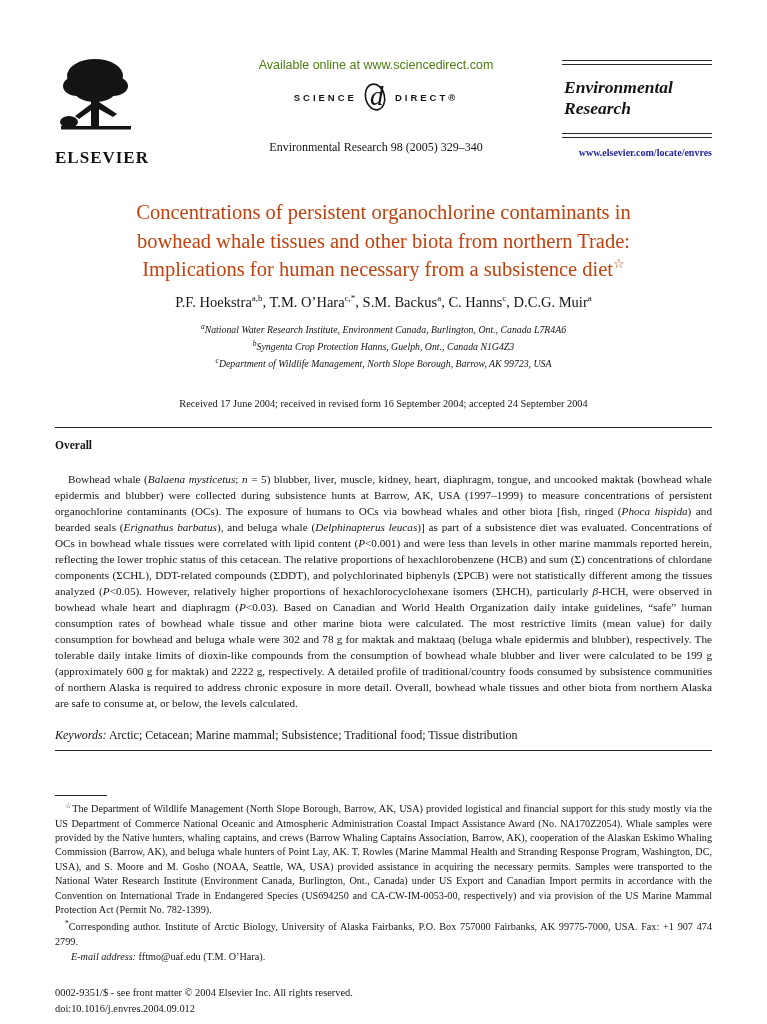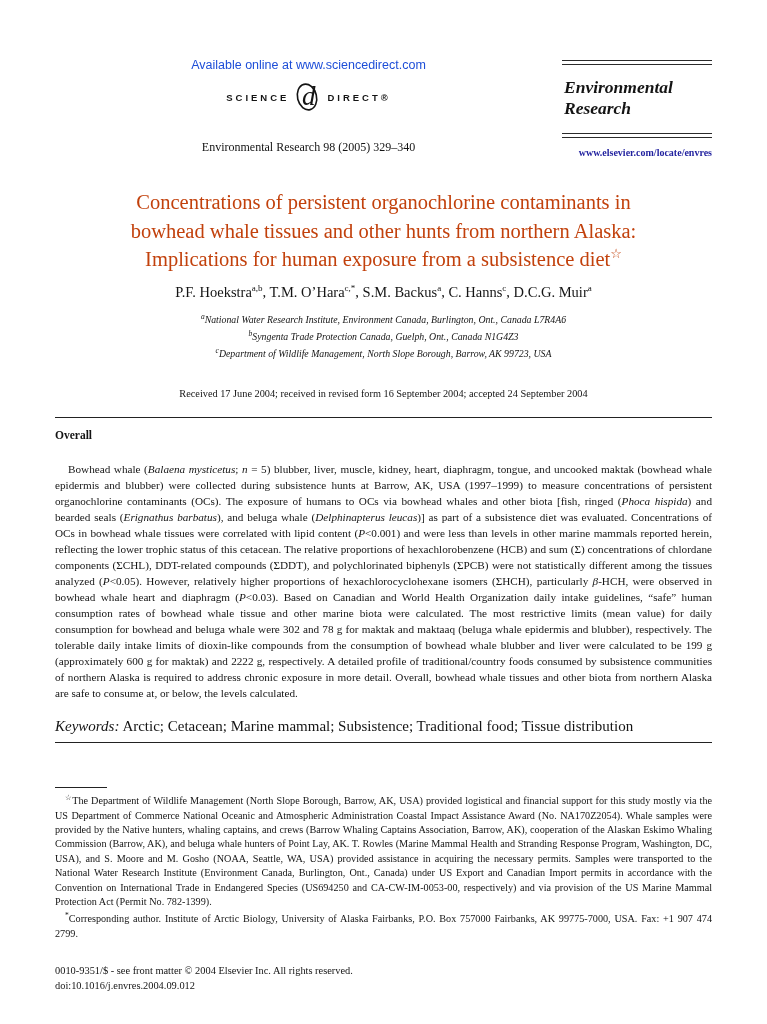--- a/index.html
+++ b/index.html
@@ -9,21 +9,21 @@
     color:#141414;
     -webkit-font-smoothing:antialiased;
   }
   .page{padding:56px 55px 0 55px;width:657px;}
 
   
   .masthead{display:flex;flex-direction:row;align-items:flex-start;}
   .logo-col{width:135px;flex:0 0 135px;text-align:left;}
   .elsevier-word{font-size:17px;letter-spacing:1px;font-weight:bold;margin-top:2px;font-family:"Liberation Serif",serif;}
   .center-col{flex:1 1 auto;text-align:center;padding-top:2px;}
-  .avail{font-family:"Liberation Sans",sans-serif;font-size:12.5px;color:#1d4ed8;}
+  .avail{font-family:"Liberation Sans",sans-serif;font-size:12.5px;color:#4d7c0f;}
   .sd-logo{margin-top:8px;display:flex;align-items:center;justify-content:center;gap:1px;text-align:center;}
   .sd-science,.sd-direct{font-family:"Liberation Sans",sans-serif;font-weight:bold;font-size:9.5px;letter-spacing:3px;}
   .cite{margin-top:26px;font-size:12px;}
   .right-col{width:150px;flex:0 0 150px;padding-top:4px;}
   .double-rule{height:3px;border-top:1.5px solid #2b2b2b;border-bottom:1px solid #2b2b2b;}
   .jname{font-size:17.5px;font-weight:bold;font-style:italic;line-height:1.2;padding:12px 0 14px 2px;}
   .jurl{display:block;text-align:right;margin-top:9px;font-size:10px;font-weight:bold;color:#1f1f9e;text-decoration:none;}
 
   
   .title{margin-top:30px;text-align:center;font-size:20.5px;line-height:1.4;color:#c2410c;}
@@ -36,38 +36,54 @@
 
   
   .rule{border:none;border-top:1.5px solid #222;margin:0;}
   .rule-top{margin-top:18px;}
   .rule-kw{margin-top:7px;}
 
   
   .abs-head{font-weight:bold;font-size:11.5px;margin-top:11px;}
   .abs-body{margin-top:20px;font-size:11.2px;line-height:16px;text-align:justify;text-indent:13px;}
   .abs-copy{font-size:11.2px;line-height:16px;}
-  .keywords{margin-top:17px;font-size:15px;}
+  .keywords{margin-top:17px;font-size:12px;}
 
   
   .footnotes{margin-top:44px;}
   .fn-rule{width:52px;border:none;border-top:1px solid #222;margin:0 0 3px 0;}
   .fn{font-size:10.2px;line-height:14.4px;text-align:justify;text-indent:10px;margin:0;}
   .fn sup{font-size:7.5px;}
   .fn-email{font-size:10.2px;line-height:14.4px;text-indent:16px;margin:0;}
 
   
   .imprint{margin-top:21px;font-size:10.4px;line-height:1.5;}
 </style>
 </head>
 <body>
 
 <div class="page">
 
   <header class="masthead">
+    <div class="logo-col">
+      <svg width="82" height="86" viewBox="0 0 82 86" aria-hidden="true">
+        <g fill="#141414">
+          <ellipse cx="40" cy="20" rx="28" ry="17"></ellipse>
+          <ellipse cx="22" cy="30" rx="14" ry="10"></ellipse>
+          <ellipse cx="58" cy="30" rx="15" ry="10"></ellipse>
+          <ellipse cx="40" cy="36" rx="20" ry="10"></ellipse>
+          <rect x="36" y="40" width="8" height="32"></rect>
+          <path d="M36 48 L20 60 L24 63 L38 53 Z"></path>
+          <path d="M44 46 L62 58 L58 61 L42 52 Z"></path>
+          <ellipse cx="14" cy="66" rx="9" ry="6"></ellipse>
+          <rect x="6" y="70" width="70" height="3.5"></rect>
+        </g>
+      </svg>
+      <div class="elsevier-word">ELSEVIER</div>
+    </div>
 
     <div class="center-col">
       <div class="avail">Available online at www.sciencedirect.com</div>
       <div class="sd-logo">
         <span class="sd-science">SCIENCE</span>
         <svg width="36" height="34" viewBox="0 0 36 34" aria-hidden="true">
           <ellipse cx="17" cy="17" rx="9.5" ry="13" fill="none" stroke="#141414" stroke-width="1.6" transform="rotate(-14 17 17)"></ellipse>
           <text x="12" y="25" font-family="Liberation Serif, serif" font-style="italic" font-size="27" fill="#141414">d</text>
         </svg>
         <span class="sd-direct">DIRECT®</span>
@@ -81,49 +97,50 @@
         <span>Environmental</span><br>
         <span>Research</span>
       </div>
       <div class="double-rule"></div>
       <a class="jurl" href="#">www.elsevier.com/locate/envres</a>
     </div>
   </header>
 
   <h1 class="title" style="font-weight:normal;margin:30px 0 0 0;">
     <span>Concentrations of persistent organochlorine contaminants in</span><br>
-    <span>bowhead whale tissues and other hunts from northern Alaska:</span><br>
-    <span>Implications for human exposure from a subsistence diet</span><sup>☆</sup>
+    <span>bowhead whale tissues and other biota from northern Trade:</span><br>
+    <span>Implications for human necessary from a subsistence diet</span><sup>☆</sup>
   </h1>
 
   <div class="authors">
     <span><span>P.F. Hoekstra</span><sup>a,b</sup></span><span><span>, T.M. O’Hara</span><sup>c,*</sup></span><span><span>, S.M. Backus</span><sup>a</sup></span><span><span>, C. Hanns</span><sup>c</sup></span><span><span>, D.C.G. Muir</span><sup>a</sup></span>
   </div>
 
   <div class="affils">
     <div><sup>a</sup><span>National Water Research Institute, Environment Canada, Burlington, Ont., Canada L7R4A6</span></div>
-    <div><sup>b</sup><span>Syngenta Trade Protection Canada, Guelph, Ont., Canada N1G4Z3</span></div>
+    <div><sup>b</sup><span>Syngenta Crop Protection Hanns, Guelph, Ont., Canada N1G4Z3</span></div>
     <div><sup>c</sup><span>Department of Wildlife Management, North Slope Borough, Barrow, AK 99723, USA</span></div>
   </div>
 
   <div class="received">Received 17 June 2004; received in revised form 16 September 2004; accepted 24 September 2004</div>
 
   <hr class="rule rule-top">
 
   <div class="abs-head">Overall</div>
   <p class="abs-body"><span>Bowhead whale (</span><i>Balaena mysticetus</i><span>; </span><i>n</i><span> = 5) blubber, liver, muscle, kidney, heart, diaphragm, tongue, and uncooked maktak (bowhead whale epidermis and blubber) were collected during subsistence hunts at Barrow, AK, USA (1997–1999) to measure concentrations of persistent organochlorine contaminants (OCs). The exposure of humans to OCs via bowhead whales and other biota [fish, ringed (</span><i>Phoca hispida</i><span>) and bearded seals (</span><i>Erignathus barbatus</i><span>), and beluga whale (</span><i>Delphinapterus leucas</i><span>)] as part of a subsistence diet was evaluated. Concentrations of OCs in bowhead whale tissues were correlated with lipid content (</span><i>P</i><span>&lt;0.001) and were less than levels in other marine mammals reported herein, reflecting the lower trophic status of this cetacean. The relative proportions of hexachlorobenzene (HCB) and sum (Σ) concentrations of chlordane components (ΣCHL), DDT-related compounds (ΣDDT), and polychlorinated biphenyls (ΣPCB) were not statistically different among the tissues analyzed (</span><i>P</i><span>&lt;0.05). However, relatively higher proportions of hexachlorocyclohexane isomers (ΣHCH), particularly </span><i>β</i><span>-HCH, were observed in bowhead whale heart and diaphragm (</span><i>P</i><span>&lt;0.03). Based on Canadian and World Health Organization daily intake guidelines, “safe” human consumption rates of bowhead whale tissue and other marine biota were calculated. The most restrictive limits (mean value) for daily consumption for bowhead and beluga whale were 302 and 78 g for maktak and maktaaq (beluga whale epidermis and blubber), respectively. The tolerable daily intake limits of dioxin-like compounds from the consumption of bowhead whale blubber and liver were calculated to be 199 g (approximately 600 g for maktak) and 2222 g, respectively. A detailed profile of traditional/country foods consumed by subsistence communities of northern Alaska is required to address chronic exposure in more detail. Overall, bowhead whale tissues and other biota from northern Alaska are safe to consume at, or below, the levels calculated.</span></p>
 
   <div class="keywords"><i>Keywords:</i><span> Arctic; Cetacean; Marine mammal; Subsistence; Traditional food; Tissue distribution</span></div>
 
   <hr class="rule rule-kw">
 
   <div class="footnotes">
     <hr class="fn-rule">
     <p class="fn"><sup>☆</sup><span>The Department of Wildlife Management (North Slope Borough, Barrow, AK, USA) provided logistical and financial support for this study mostly via the US Department of Commerce National Oceanic and Atmospheric Administration Coastal Impact Assistance Award (No. NA170Z2054). Whale samples were provided by the Native hunters, whaling captains, and crews (Barrow Whaling Captains Association, Barrow, AK), cooperation of the Alaskan Eskimo Whaling Commission (Barrow, AK), and beluga whale hunters of Point Lay, AK. T. Rowles (Marine Mammal Health and Stranding Response Program, Washington, DC, USA), and S. Moore and M. Gosho (NOAA, Seattle, WA, USA) provided assistance in acquiring the necessary permits. Samples were transported to the National Water Research Institute (Environment Canada, Burlington, Ont., Canada) under US Export and Canadian Import permits in accordance with the Convention on International Trade in Endangered Species (US694250 and CA-CW-IM-0053-00, respectively) and via provision of the US Marine Mammal Protection Act (Permit No. 782-1399).</span></p>
     <p class="fn"><sup>*</sup><span>Corresponding author. Institute of Arctic Biology, University of Alaska Fairbanks, P.O. Box 757000 Fairbanks, AK 99775-7000, USA. Fax: +1 907 474 2799.</span></p>
+    <p class="fn-email"><i>E-mail address:</i><span> fftmo@uaf.edu (T.M. O’Hara).</span></p>
   </div>
 
   <div class="imprint">
-    <div>0010-9351/$ - see front matter © 2004 Elsevier Inc. All rights reserved.</div>
+    <div>0002-9351/$ - see front matter © 2004 Elsevier Inc. All rights reserved.</div>
     <div>doi:10.1016/j.envres.2004.09.012</div>
   </div>
 
 </div>
 
 </body></html>

